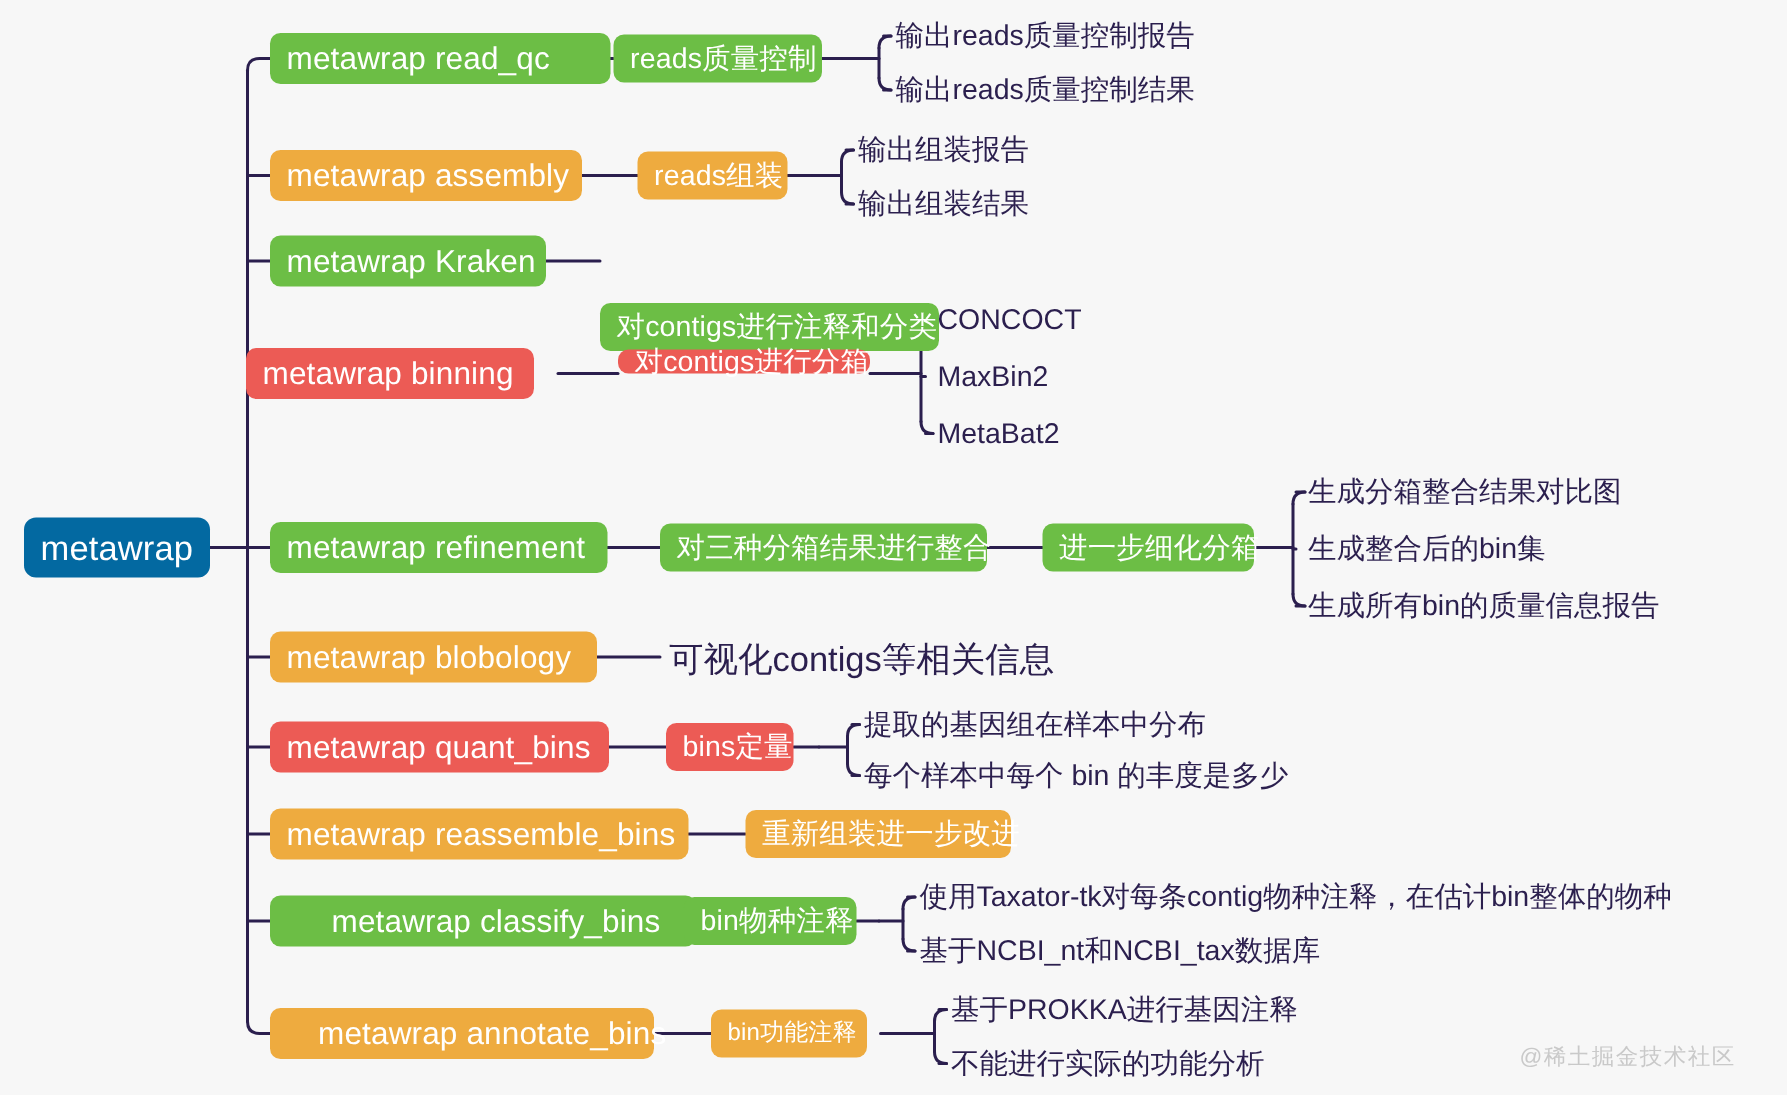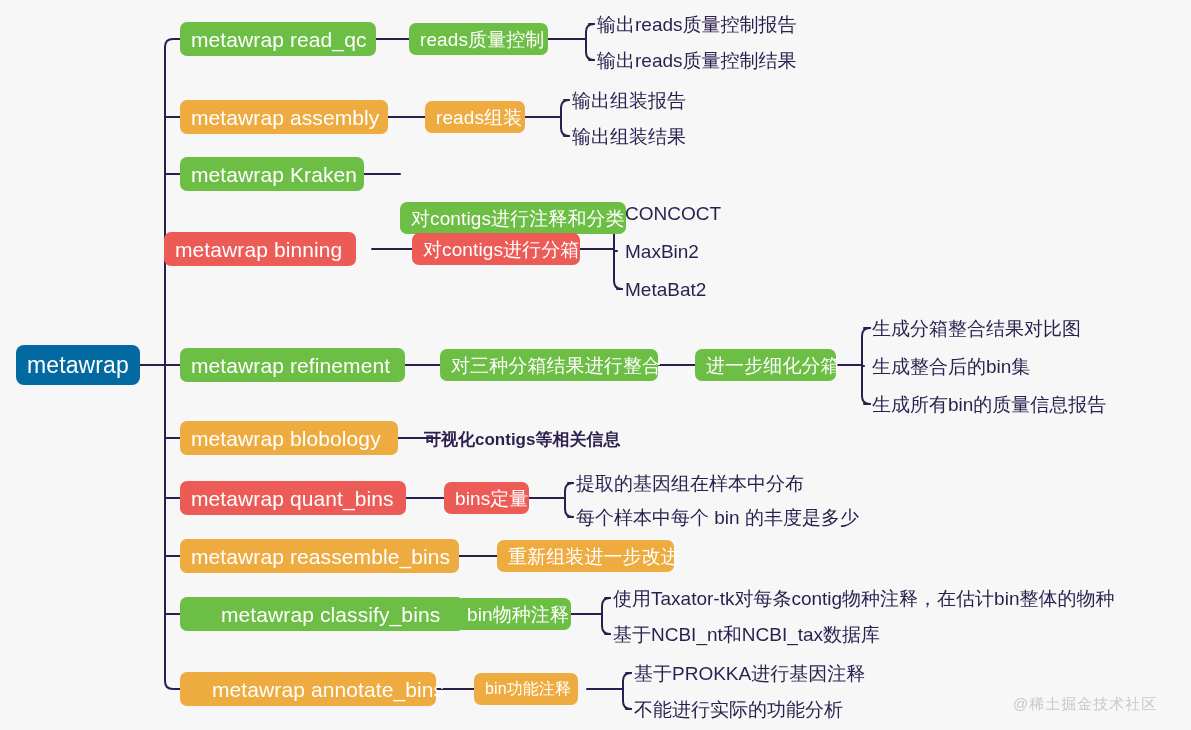--- a/index.html
+++ b/index.html
@@ -140,43 +140,43 @@
         <path d="M 623 681 V 701"></path>
         <path d="M 623 701 Q 623 709 631 709"></path>
         <path d="M 605 689 H 623"></path>
         <path d="M 631 673 H 626"></path>
         <path d="M 631 709 H 626"></path>
       </g>
   </svg>
 
   <div id="nodes-layer">
       <div class="node root" style="left: 16px; top: 345px; width: 124px; height: 40px;">metawrap</div>
-      <div class="node green" style="left: 180px; top: 22px; width: 196px; height: 34px; font-size: 21px;">metawrap read_qc</div>
+      <div class="node green" style="left: 180px; top: 22px; width: 227px; height: 34px; font-size: 21px;">metawrap read_qc</div>
       <div class="node green" style="left: 409px; top: 23px; width: 139px; height: 32px; font-size: 19px;">reads质量控制</div>
       <div class="leaf" style="left: 597px; top: 11px; font-size: 19px; height: 26px;">输出reads质量控制报告</div>
       <div class="leaf" style="left: 597px; top: 47px; font-size: 19px; height: 26px;">输出reads质量控制结果</div>
       <div class="node orange" style="left: 180px; top: 100px; width: 208px; height: 34px; font-size: 21px;">metawrap assembly</div>
       <div class="node orange" style="left: 425px; top: 101px; width: 100px; height: 32px; font-size: 19px;">reads组装</div>
       <div class="leaf" style="left: 572px; top: 87px; font-size: 19px; height: 26px;">输出组装报告</div>
       <div class="leaf" style="left: 572px; top: 123px; font-size: 19px; height: 26px;">输出组装结果</div>
       <div class="node green" style="left: 180px; top: 157px; width: 184px; height: 34px; font-size: 21px;">metawrap Kraken</div>
       <div class="node green" style="left: 400px; top: 158px; width: 226px; height: 32px; font-size: 19px; margin-top: 44px;">对contigs进行注释和分类</div>
       <div class="node red" style="left: 164px; top: 232px; width: 192px; height: 34px; font-size: 21px;">metawrap binning</div>
-      <div class="node red" style="left: 412px; top: 233px; width: 168px; height: 32px; font-size: 19px;">对contigs进行分箱</div>
+      <div class="node red" style="left: 412px; top: 233px; width: 168px; height: 16px; font-size: 19px;">对contigs进行分箱</div>
       <div class="leaf" style="left: 625px; top: 200px; font-size: 19px; height: 26px;">CONCOCT</div>
       <div class="leaf" style="left: 625px; top: 238px; font-size: 19px; height: 26px;">MaxBin2</div>
       <div class="leaf" style="left: 625px; top: 276px; font-size: 19px; height: 26px;">MetaBat2</div>
       <div class="node green" style="left: 180px; top: 348px; width: 225px; height: 34px; font-size: 21px;">metawrap refinement</div>
       <div class="node green" style="left: 440px; top: 349px; width: 218px; height: 32px; font-size: 19px;">对三种分箱结果进行整合</div>
       <div class="node green" style="left: 695px; top: 349px; width: 141px; height: 32px; font-size: 19px;">进一步细化分箱</div>
       <div class="leaf" style="left: 872px; top: 315px; font-size: 19px; height: 26px;">生成分箱整合结果对比图</div>
       <div class="leaf" style="left: 872px; top: 353px; font-size: 19px; height: 26px;">生成整合后的bin集</div>
       <div class="leaf" style="left: 872px; top: 391px; font-size: 19px; height: 26px;">生成所有bin的质量信息报告</div>
       <div class="node orange" style="left: 180px; top: 421px; width: 218px; height: 34px; font-size: 21px;">metawrap blobology</div>
-      <div class="leaf" style="left: 424px; top: 426px; font-size: 17px; height: 26px; font-weight: bold;">可视化contigs等相关信息</div>
+      <div class="leaf" style="left: 446px; top: 426px; font-size: 23px; height: 26px;">可视化contigs等相关信息</div>
       <div class="node red" style="left: 180px; top: 481px; width: 226px; height: 34px; font-size: 21px;">metawrap quant_bins</div>
       <div class="node red" style="left: 444px; top: 482px; width: 85px; height: 32px; font-size: 19px;">bins定量</div>
       <div class="leaf" style="left: 576px; top: 470px; font-size: 19px; height: 26px;">提取的基因组在样本中分布</div>
       <div class="leaf" style="left: 576px; top: 504px; font-size: 19px; height: 26px;">每个样本中每个 bin 的丰度是多少</div>
       <div class="node orange" style="left: 180px; top: 539px; width: 279px; height: 34px; font-size: 21px;">metawrap reassemble_bins</div>
       <div class="node orange" style="left: 497px; top: 540px; width: 177px; height: 32px; font-size: 19px;">重新组装进一步改进</div>
       <div class="node green" style="left: 180px; top: 597px; width: 284px; height: 34px; font-size: 21px; padding-left: 41px;">metawrap classify_bins</div>
       <div class="node green" style="left: 456px; top: 598px; width: 115px; height: 32px; font-size: 19px;">bin物种注释</div>
       <div class="leaf" style="left: 613px; top: 585px; font-size: 19px; height: 26px;">使用Taxator-tk对每条contig物种注释，在估计bin整体的物种</div>
       <div class="leaf" style="left: 613px; top: 621px; font-size: 19px; height: 26px;">基于NCBI_nt和NCBI_tax数据库</div>

